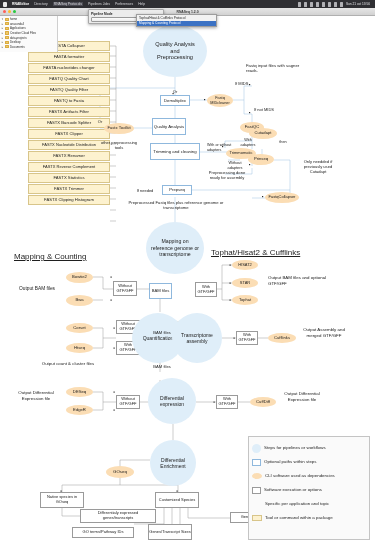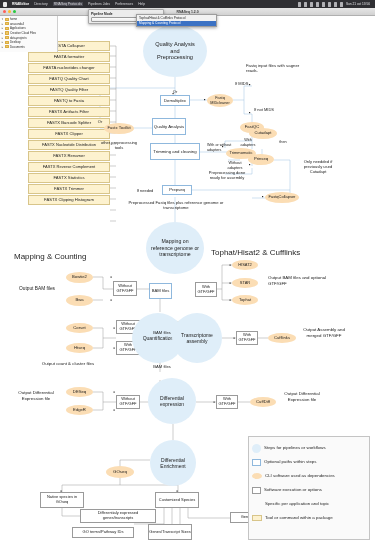--- a/index.html
+++ b/index.html
@@ -91,21 +91,21 @@
     background:#ffffff; border:.5px solid #9a9a9a; color:#1b1b1b;
     display:flex; align-items:center; justify-content:center; flex-direction:column;
     line-height:1.2;
   }
   .tan {
     background:#fdf2cf; border:.5px solid #d8c58a; color:#1b1b1b;
     display:flex; align-items:center; justify-content:center; line-height:1.15;
   }
   .lbl { position:absolute; color:#1b1b1b; z-index:16; line-height:1.25; text-align:center; }
   .lbl.l { text-align:left; }
-  .sect { position:absolute; z-index:16; font-size:8px; color:#1f1f1f; }
+  .sect { position:absolute; z-index:16; font-size:8px; color:#1f1f1f;text-decoration:underline; }
 
   
   .legend {
     position:absolute; left:248px; top:436px; width:122px; height:104px;
     background:#fafafa; border:.5px solid #c4c4c4; z-index:25; padding:4px 3px;
   }
   .legend .lr { display:flex; align-items:center; gap:3px; height:14px; }
   .legend .sw { flex:0 0 auto; }
   .legend .sw.circle { width:9px; height:9px; border-radius:50%; background:#dfeef9; }
   .legend .sw.boxb { width:9px; height:7px; background:#fff; border:.5px solid #8fb8dd; }

